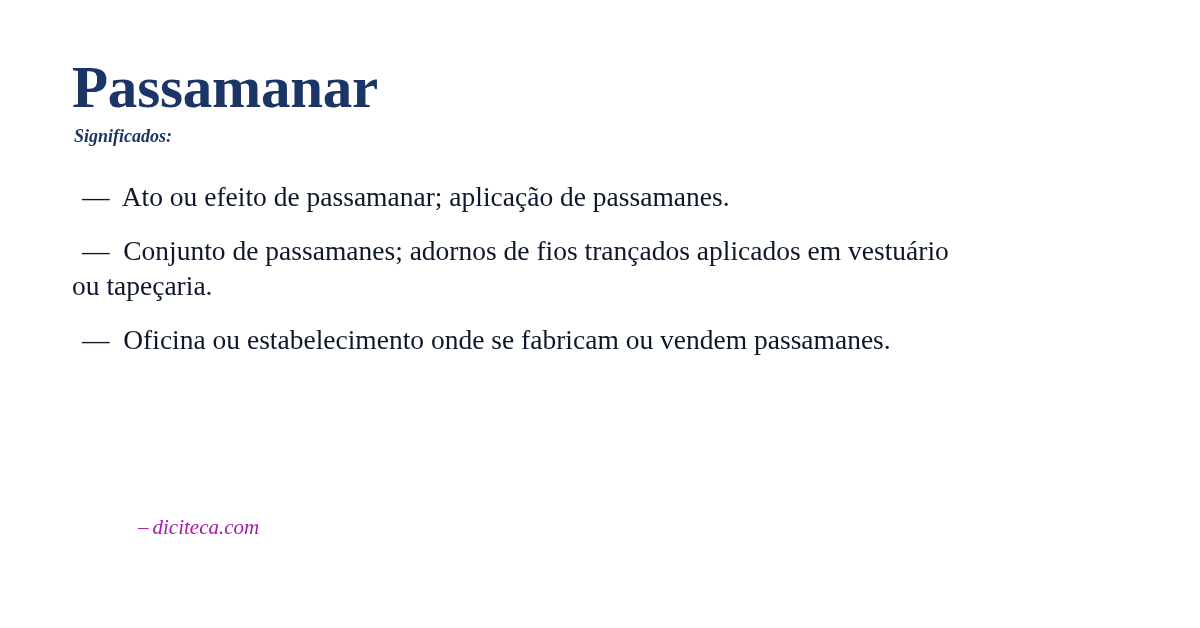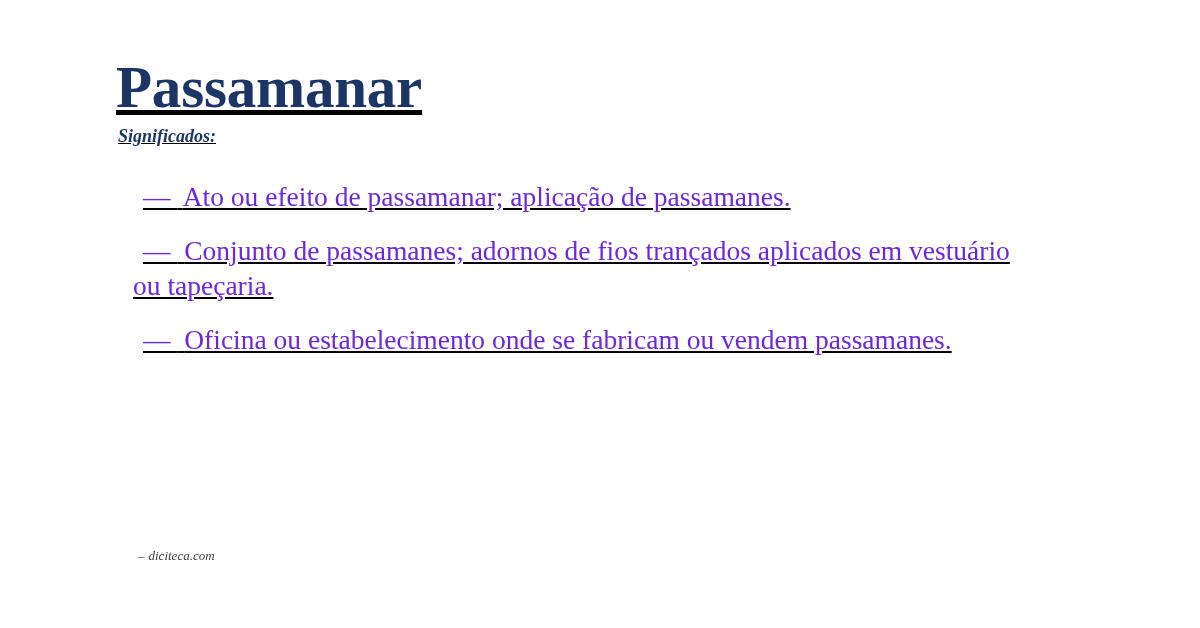--- a/index.html
+++ b/index.html
@@ -14,24 +14,23 @@
     background: #ffffff;
     font-family: "Liberation Serif", "DejaVu Serif", serif;
     -webkit-font-smoothing: antialiased;
     overflow: hidden;
   }
 
   .card {
     width: 1200px;
     height: 472px;
     box-sizing: border-box;
-    padding: 58px 150px 0 116px;
+    padding: 58px 150px 0 72px;
     background: #ffffff;
     position: relative;
-    text-decoration: underline;
   }
 
   .entry-title {
     font-family: "Liberation Serif", "DejaVu Serif", serif;
     font-size: 59px;
     font-weight: 700;
     line-height: 1.0;
     color: #1b3564;
     letter-spacing: -0.2px;
     margin: 0;
@@ -55,44 +54,44 @@
     margin: 0;
     padding: 0;
     margin-top: 32px;
   }
 
   .sense-item {
     font-family: "Liberation Serif", "DejaVu Serif", serif;
     font-size: 27.5px;
     font-weight: 400;
     line-height: 35px;
-    color: #6d28d9;
-    margin: 0 0 19px 17px;
+    color: #0f172a;
+    margin: 0 0 19px 0;
     padding: 0;
     text-indent: 10px;
     max-width: 890px;
   }
 
   .sense-item:last-child {
     margin-bottom: 0;
   }
 
   .sense-dash {
     
   }
 
   .attribution {
     position: absolute;
     left: 138px;
-    top: 548px;
+    top: 515px;
     font-family: "Liberation Serif", "DejaVu Serif", serif;
-    font-size: 13px;
+    font-size: 21px;
     font-style: italic;
     font-weight: 400;
-    color: #404040;
+    color: #a21caf;
     line-height: 1.2;
     white-space: nowrap;
   }
 
   .attribution .attr-dash {
     font-style: normal;
     margin-right: 4px;
   }
 </style>
 </head>

